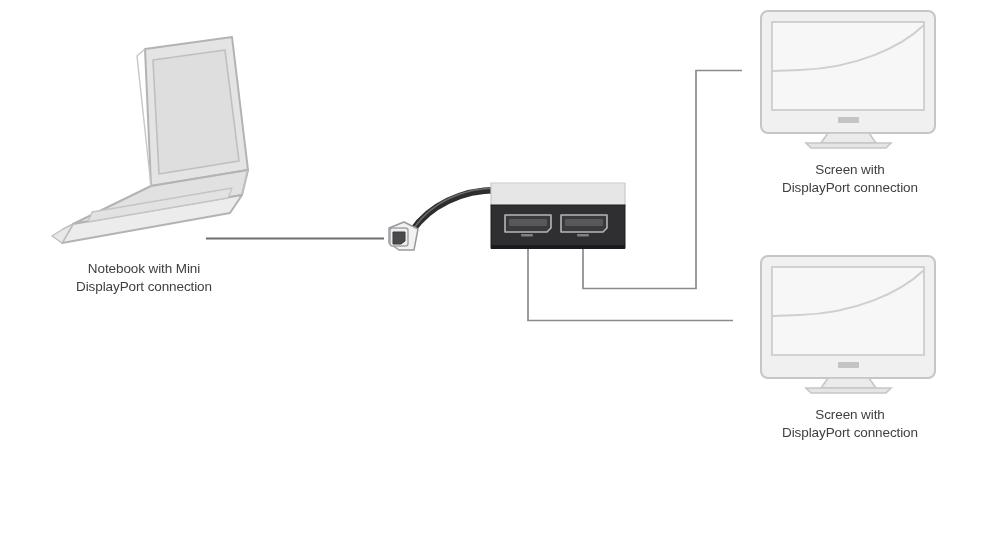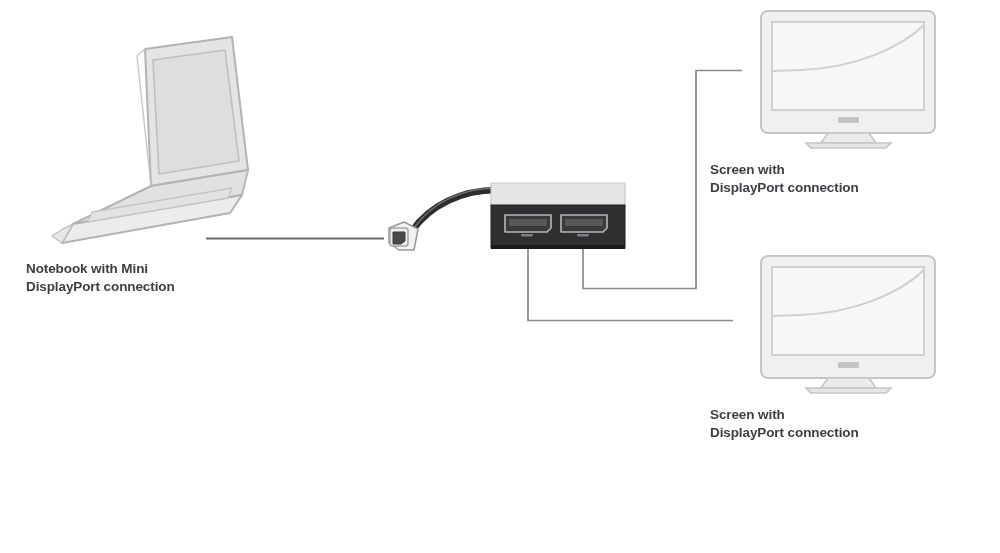--- a/index.html
+++ b/index.html
@@ -23,29 +23,29 @@
     position: absolute;
     left: 0;
     top: 0;
     width: 1000px;
     height: 553px;
   }
   .caption {
     position: absolute;
     font-family: "Liberation Sans", sans-serif;
     font-size: 13.5px;
-    font-weight: bold;
+    font-weight: normal;
     color: #3e3e44;
-    text-align: left;
+    text-align: center;
     line-height: 1.35;
     letter-spacing: -0.1px;
     white-space: pre-line;
   }
   #caption-notebook {
-    left: 26px;
+    left: 4px;
     top: 260px;
     width: 280px;
   }
   #caption-screen-top {
     left: 710px;
     top: 161px;
     width: 280px;
   }
   #caption-screen-bottom {
     left: 710px;

